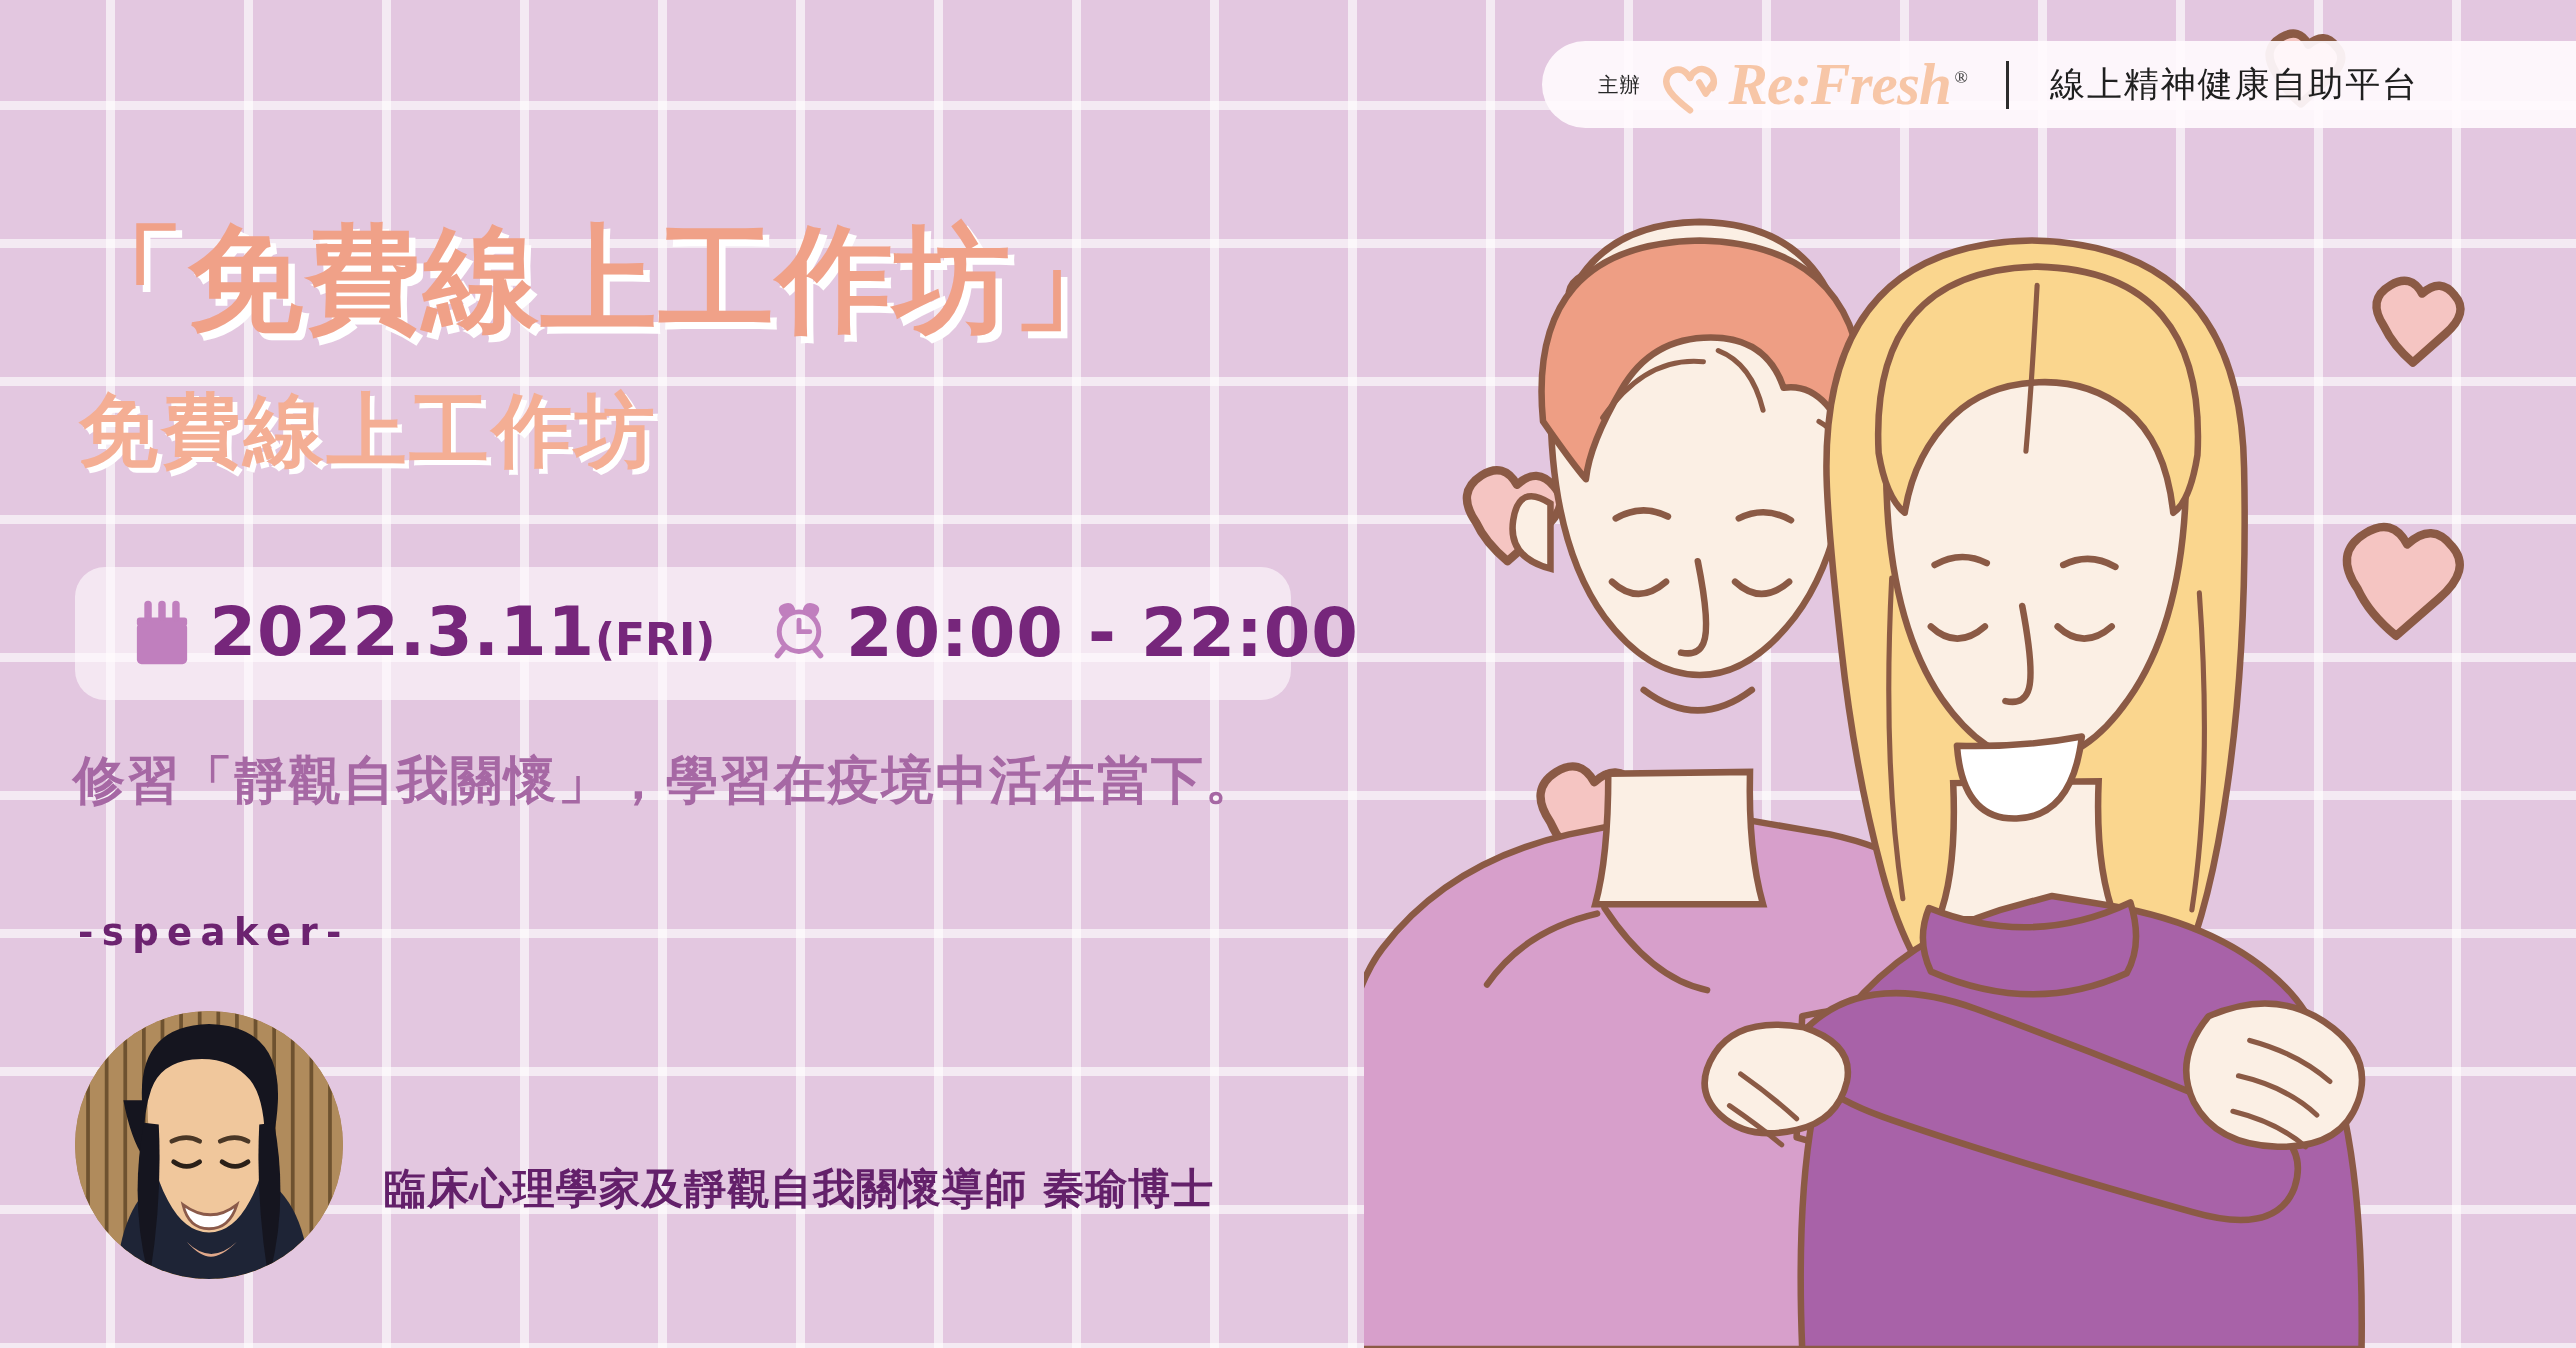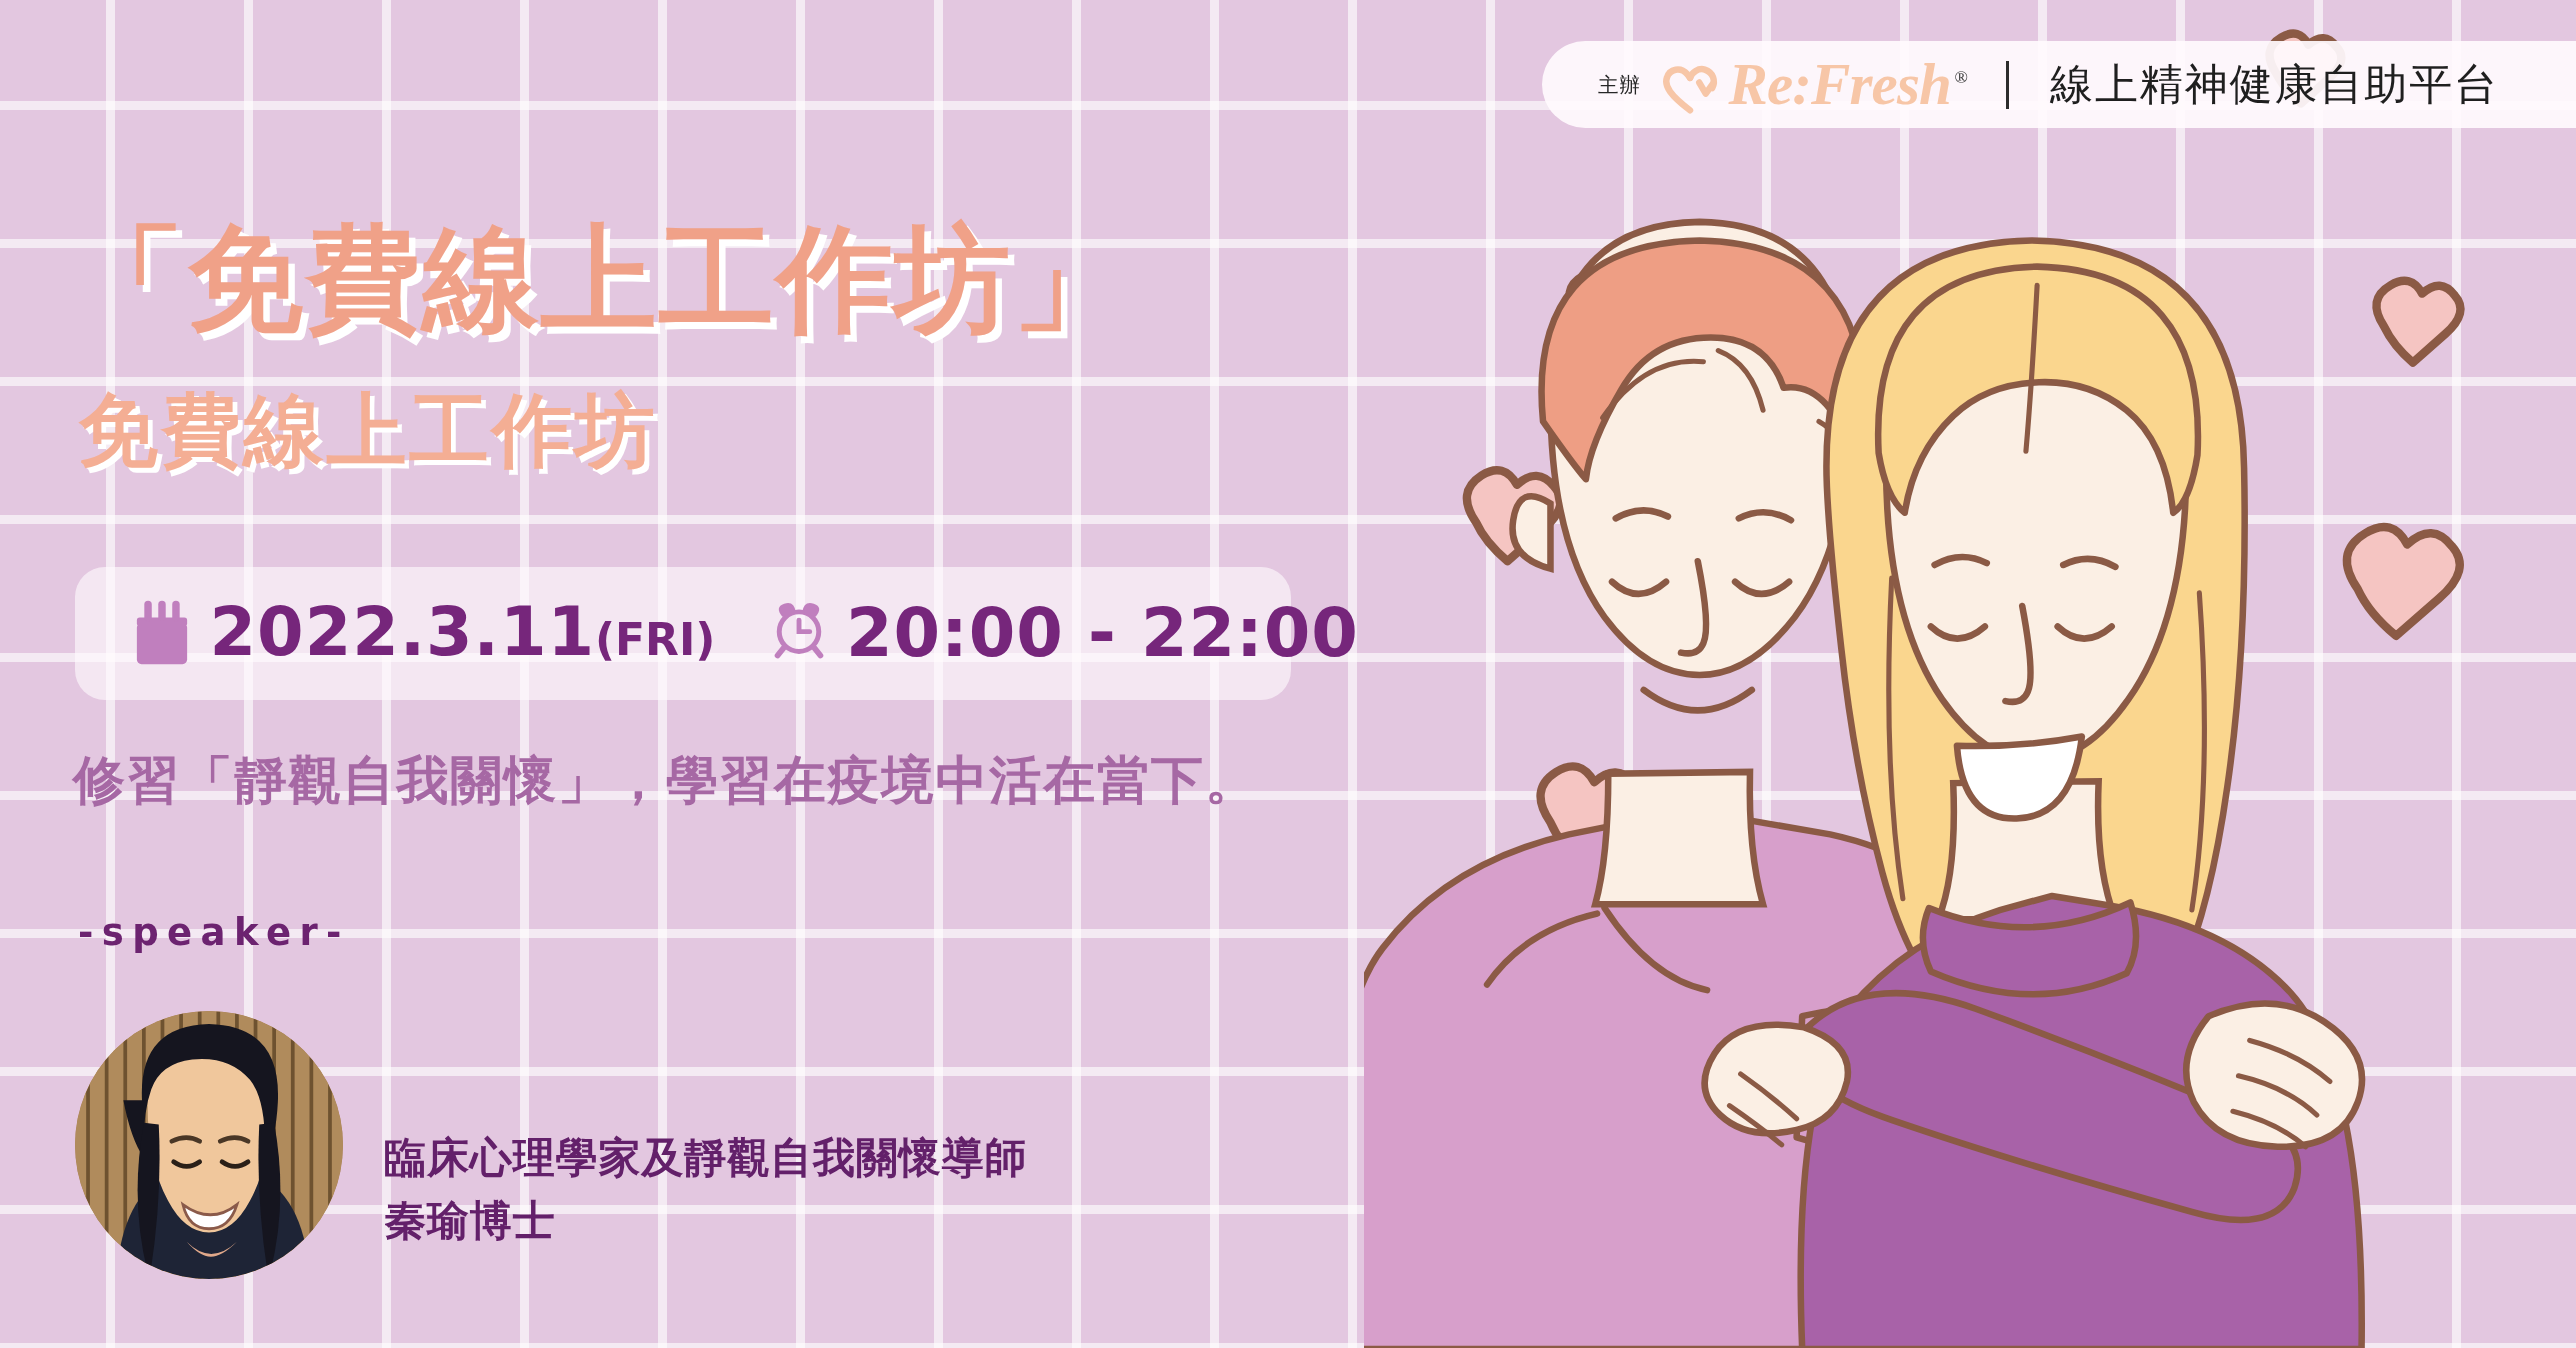--- a/index.html
+++ b/index.html
@@ -59,21 +59,21 @@
   }
   .logo-reg{
     font-size:17.7px; vertical-align:super;
     font-style:normal; font-weight:400; color:#3a3a3a;
     margin-left:3.7px;
   }
   .logo-divider{
     width:2.8px; height:48px; background:#2c2c2c; margin:0 20.5px 0 18.6px; flex:none;
   }
   .sponsor-tagline{
-    font-size:43px; color:#1f1f1f; letter-spacing:1.9px;
+    font-size:35px; color:#1f1f1f; letter-spacing:1.9px;
     font-family:"DejaVu Sans", sans-serif;
     white-space:nowrap;
   }
 
   
   .content{
     position:absolute; left:0; top:0; width:1417px; height:100%;
     z-index:5;
   }
 
@@ -136,21 +136,21 @@
   .speaker-row{
     position:absolute; left:75px; top:1011px;
     display:flex; align-items:center; gap:41px;
   }
   .speaker-photo{
     width:268px; height:268px; border-radius:50%;
     overflow:hidden; flex:none; position:relative;
     background:#A98152;
   }
   .speaker-info{
-    display:flex; flex-direction:column; gap:15px;
+    display:flex; flex-direction:row; gap:15px;
     padding-top:89px;
   }
   .speaker-role, .speaker-name{
     font-size:42px; font-weight:700; color:#63206A;
     letter-spacing:0.9px; white-space:nowrap; line-height:1.15;
     font-family:"DejaVu Sans", sans-serif;
   }
 
   
   .illustration{

